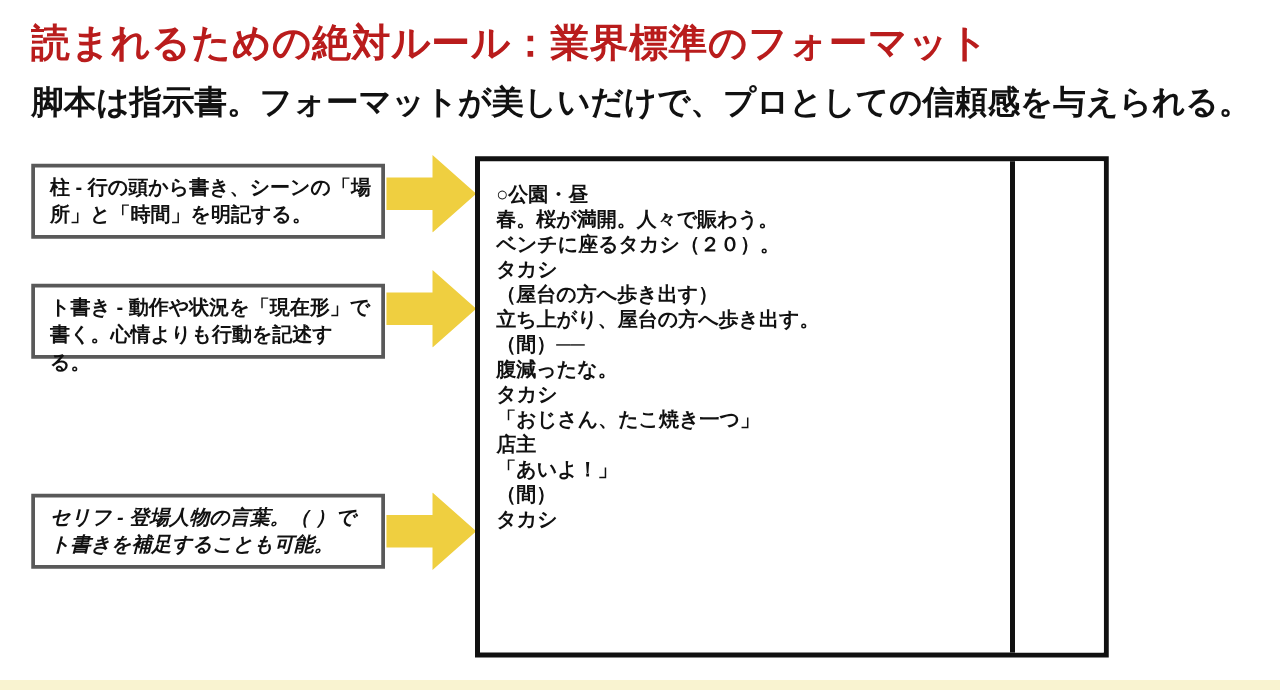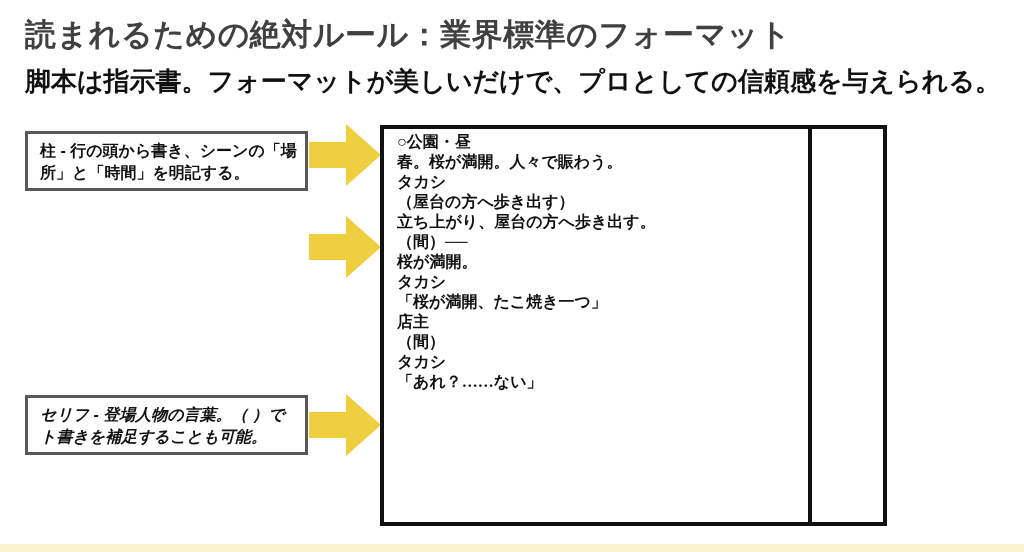--- a/index.html
+++ b/index.html
@@ -13,21 +13,21 @@
     background: #ffffff;
     overflow: hidden;
   }
 
   .title {
     position: absolute;
     left: 25px;
     top: 14px;
     font-size: 31px;
     font-weight: 700;
-    color: #404040;
+    color: #b91c1c;
     letter-spacing: 0.5px;
     white-space: nowrap;
   }
 
   .subtitle {
     position: absolute;
     left: 25px;
     top: 64px;
     font-size: 26px;
     font-weight: 700;
@@ -72,23 +72,22 @@
     left: 380px;
     top: 125px;
     width: 507px;
     height: 401px;
     background: #ffffff;
     border: 4px solid #111111;
   }
   .script-lines {
     position: absolute;
     left: 13px;
-    top: 3px;
+    top: 18px;
     right: 88px;
-    font-family: Liberation Serif, serif;
   }
   .sline {
     font-size: 16px;
     font-weight: 700;
     line-height: 20px;
     color: #111111;
     white-space: nowrap;
   }
   .script-divider {
     position: absolute;
@@ -125,47 +124,52 @@
   <div class="subtitle">脚本は指示書。フォーマットが美しいだけで、プロとしての信頼感を与えられる。</div>
 
   <div class="label-box box1">
     <span class="label-text">柱 - 行の頭から書き、シーンの「場
  所」と「時間」を明記する。</span>
   </div>
   <svg class="arrow arrow1" viewBox="0 0 72 62">
     <polygon points="0,18 37,18 37,0 72,31 37,62 37,44 0,44"></polygon>
   </svg>
 
+  <div class="label-box box2">
+    <span class="label-text">ト書き - 動作や状況を「現在形」で
+書く。心情よりも行動を記述する。</span>
+  </div>
   <svg class="arrow arrow2" viewBox="0 0 72 62">
     <polygon points="0,18 37,18 37,0 72,31 37,62 37,44 0,44"></polygon>
   </svg>
 
   <div class="label-box box3">
     <span class="label-text">セリフ - 登場人物の言葉。（ ）で
 ト書きを補足することも可能。</span>
   </div>
   <svg class="arrow arrow3" viewBox="0 0 72 62">
     <polygon points="0,18 37,18 37,0 72,31 37,62 37,44 0,44"></polygon>
   </svg>
 
   <div class="script-box">
     <div class="script-lines">
       <div class="sline">○公園・昼</div>
       <div class="sline">春。桜が満開。人々で賑わう。</div>
+      <div class="sline">ベンチに座るタカシ（２０）。</div>
       <div class="sline">タカシ</div>
       <div class="sline">（屋台の方へ歩き出す）</div>
       <div class="sline">立ち上がり、屋台の方へ歩き出す。</div>
       <div class="sline">（間）──</div>
-      <div class="sline">桜が満開。</div>
+      <div class="sline">腹減ったな。</div>
       <div class="sline">タカシ</div>
-      <div class="sline">「桜が満開、たこ焼き一つ」</div>
+      <div class="sline">「おじさん、たこ焼き一つ」</div>
       <div class="sline">店主</div>
+      <div class="sline">「あいよ！」</div>
       <div class="sline">（間）</div>
       <div class="sline">タカシ</div>
-      <div class="sline">「あれ？……ない」</div>
     </div>
     <div class="script-divider"></div>
     <div class="note-column"></div>
   </div>
 
   <div class="bottom-bar"></div>
 
 </div>
 
 </body></html>

